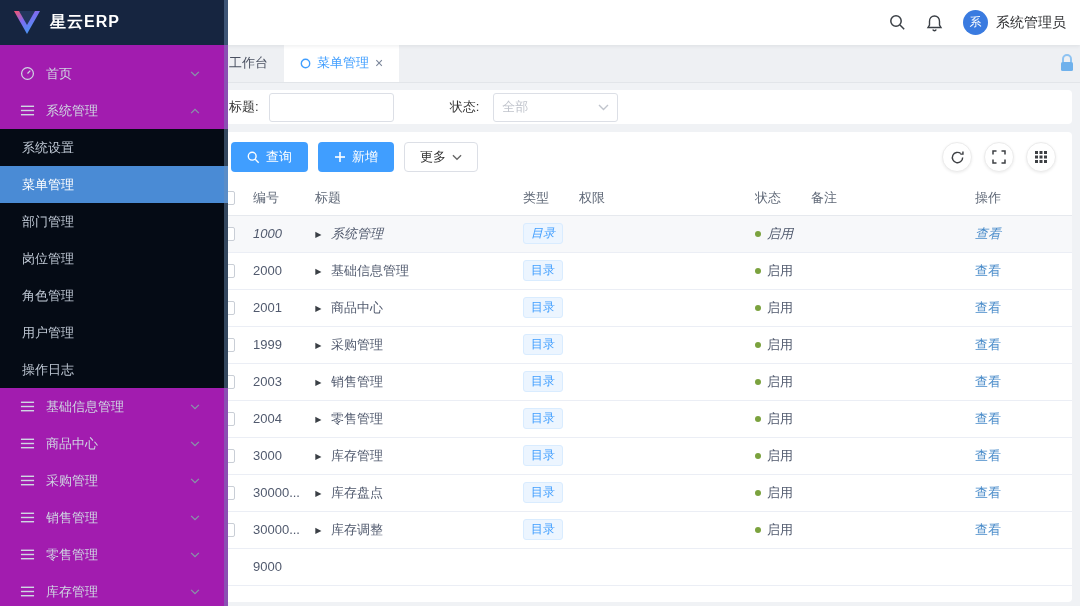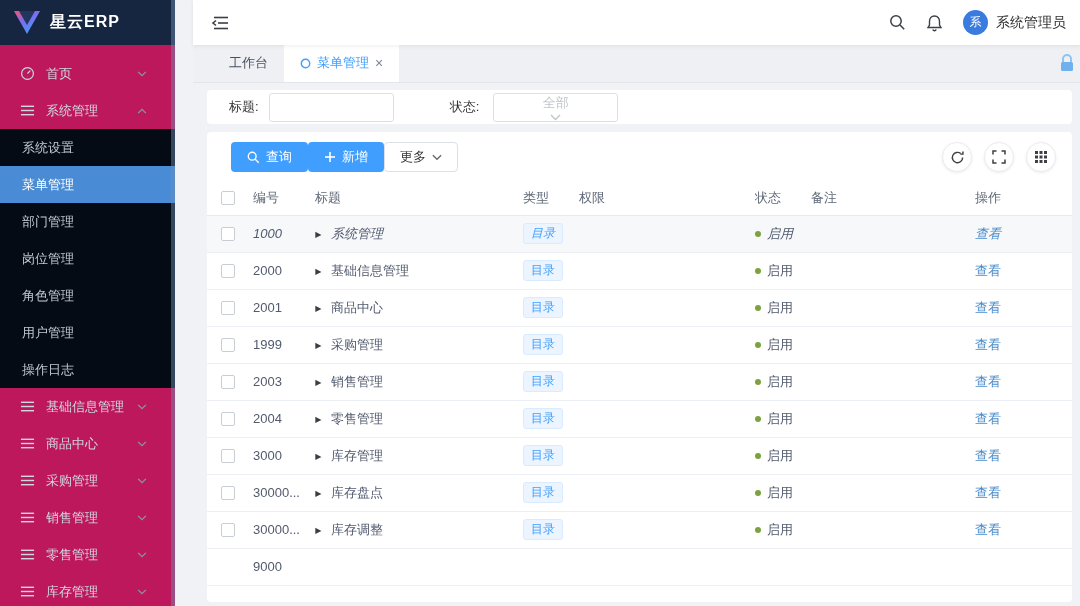--- a/index.html
+++ b/index.html
@@ -1,20 +1,20 @@
 <!DOCTYPE html>
 <html><head>
 <meta charset="utf-8">
 <style>
   * { margin:0; padding:0; box-sizing:border-box; }
   html,body { width:1080px; height:606px; overflow:hidden;
     font-family:"Liberation Sans","DejaVu Sans",sans-serif; font-size:14px; color:#333; background:#f0f2f5; }
 
   
-  .sidebar { position:absolute; left:0; top:0; width:175px; height:606px; background:#be185d; z-index:5; }
+  .sidebar { position:absolute; left:0; top:0; width:228px; height:606px; background:#a21caf; z-index:5; }
   .sidebar .scroll-thumb { position:absolute; right:0; top:0; width:4px; height:100%; background:rgba(110,145,185,.45); }
   .logo-bar { height:45px; background:#162540; display:flex; align-items:center; padding-left:14px; gap:10px; }
   .logo-text { color:#fff; font-size:16px; font-weight:bold; letter-spacing:1px; }
   .menu { padding-top:10px; }
   .menu-item { height:37px; display:flex; align-items:center; padding:0 28px 0 20px; gap:11px;
     color:#cfd7e2; font-size:13px; cursor:pointer; }
   .menu-item .mi-icon { width:15px; height:15px; flex:0 0 15px; display:flex; align-items:center; }
   .menu-item .chev { margin-left:auto; color:#8795a8; display:flex; }
   .chev svg { transition:transform .2s; }
   .menu-item.expanded .chev svg { transform:rotate(180deg); }
@@ -42,27 +42,27 @@
   .tab .t-close { font-size:14px; color:#7a8599; line-height:1; cursor:pointer; }
   .tabbar-lock { position:absolute; right:4px; top:8px; display:flex; cursor:pointer; }
 
   
   .content { padding:7px 8px 0 14px; }
   .card { background:#fff; border-radius:4px; }
   .filter-card { height:34px; display:flex; align-items:center; padding:0 22px; gap:10px; margin-bottom:8px; }
   .f-label { font-size:13px; color:#333; }
   .f-input { width:125px; height:29px; border:1px solid #dcdfe6; border-radius:3px; padding:0 8px; font-size:13px; outline:none; }
   .f-select { width:125px; height:29px; border:1px solid #dcdfe6; border-radius:3px; padding:0 8px;
-    display:flex; align-items:center; margin-left:4px; cursor:pointer; background:#fff;flex-direction:column; }
+    display:flex; align-items:center; margin-left:4px; cursor:pointer; background:#fff; }
   .f-select .sel-val { color:#c0c4cc; font-size:13px; flex:1; }
   .f-select .sel-arrow { color:#c0c4cc; display:flex; }
   .gap-lg { width:36px; }
 
   .table-card { padding-top:10px; min-height:470px; }
-  .toolbar { display:flex; align-items:center; padding:0 12px 10px 24px; }
+  .toolbar { display:flex; align-items:center; padding:0 12px 10px 24px; gap:10px; }
   .btn { height:30px; border-radius:4px; font-size:13px; display:inline-flex; align-items:center; gap:6px;
     padding:0 15px; cursor:pointer; border:1px solid transparent; }
   .btn-primary { background:#409eff; color:#fff; }
   .btn-default { background:#fff; color:#333; border-color:#dcdfe6; }
   .toolbar-right { margin-left:auto; display:flex; gap:12px; padding-right:4px; }
   .circle-btn { width:30px; height:30px; border-radius:50%; background:#fff; border:1px solid #ececec;
     box-shadow:0 1px 3px rgba(0,0,0,.08); display:flex; align-items:center; justify-content:center; color:#3c3f43; cursor:pointer; }
 
   table { width:100%; border-collapse:collapse; table-layout:fixed; }
   col.c-check{width:40px;} col.c-id{width:62px;} col.c-title{width:208px;} col.c-type{width:56px;}

